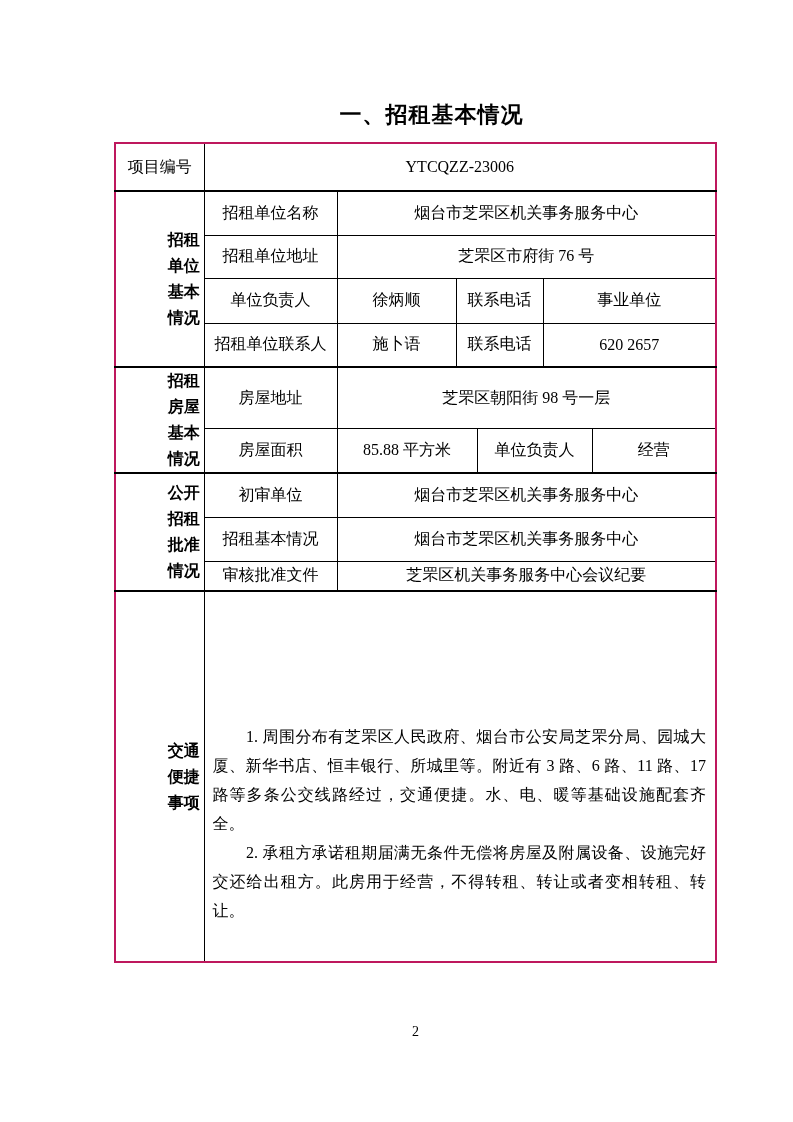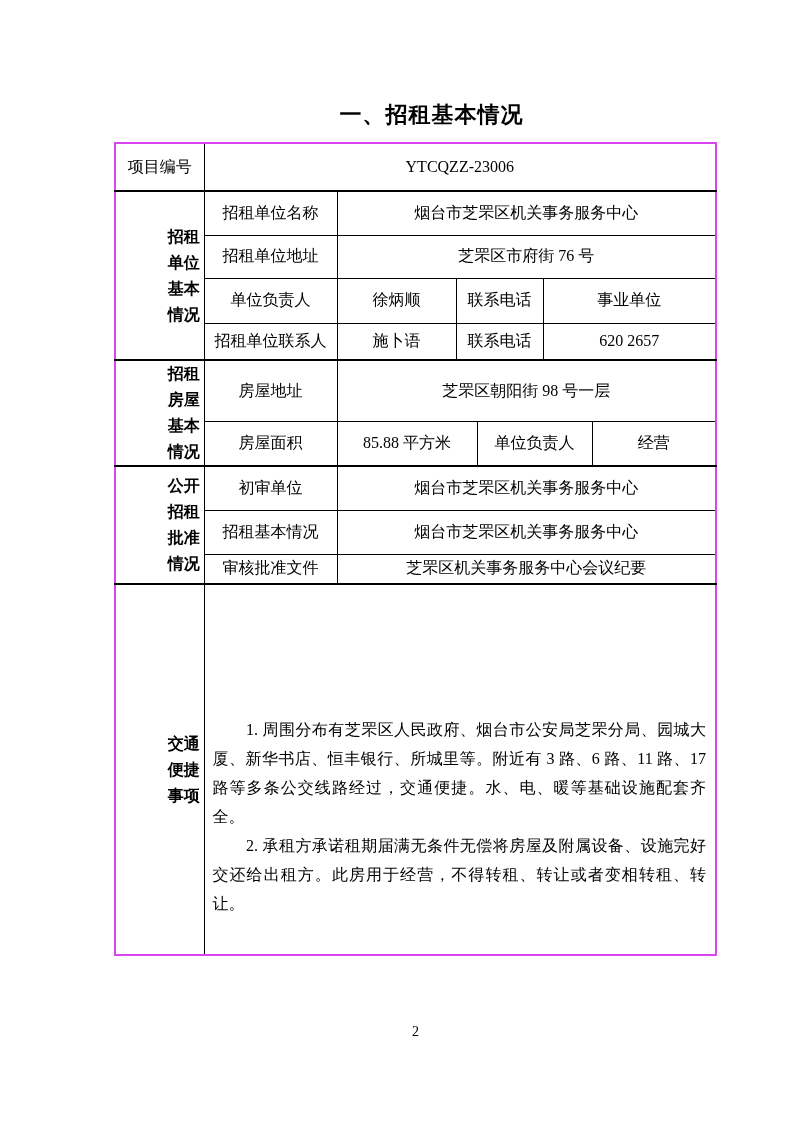--- a/index.html
+++ b/index.html
@@ -27,21 +27,21 @@
     border-collapse: collapse;
     table-layout: fixed;
   }
   table.main td {
     border: 1px solid #000;
     text-align: center;
     vertical-align: middle;
     font-size: 16px;
     overflow: hidden;
   }
-  table.main { border: 2px solid #d946ef; }
+  table.main { border: 2px solid #be185d; }
   tr.section-start td { border-top: 2px solid #000; margin-top: 18px; }
   td.section-label {
     font-weight: bold;
     white-space: pre-line;
     line-height: 26px;
     padding-left: 48px;
   }
   td.notes-cell {
     vertical-align: top;
     text-align: justify;
@@ -93,21 +93,21 @@
     <tr style="height:43px">
       <td>招租单位地址</td>
       <td colspan="5">芝罘区市府街 76 号</td>
     </tr>
     <tr style="height:45px">
       <td>单位负责人</td>
       <td>徐炳顺</td>
       <td colspan="2">联系电话</td>
       <td colspan="2">事业单位</td>
     </tr>
-    <tr style="height:37px">
+    <tr style="height:44px">
       <td>招租单位联系人</td>
       <td>施卜语</td>
       <td colspan="2">联系电话</td>
       <td colspan="2">620 2657</td>
     </tr>
 
     <tr class="section-start" style="height:45px">
       <td rowspan="2" class="section-label">招租房屋
 基本情况</td>
       <td>房屋地址</td>

